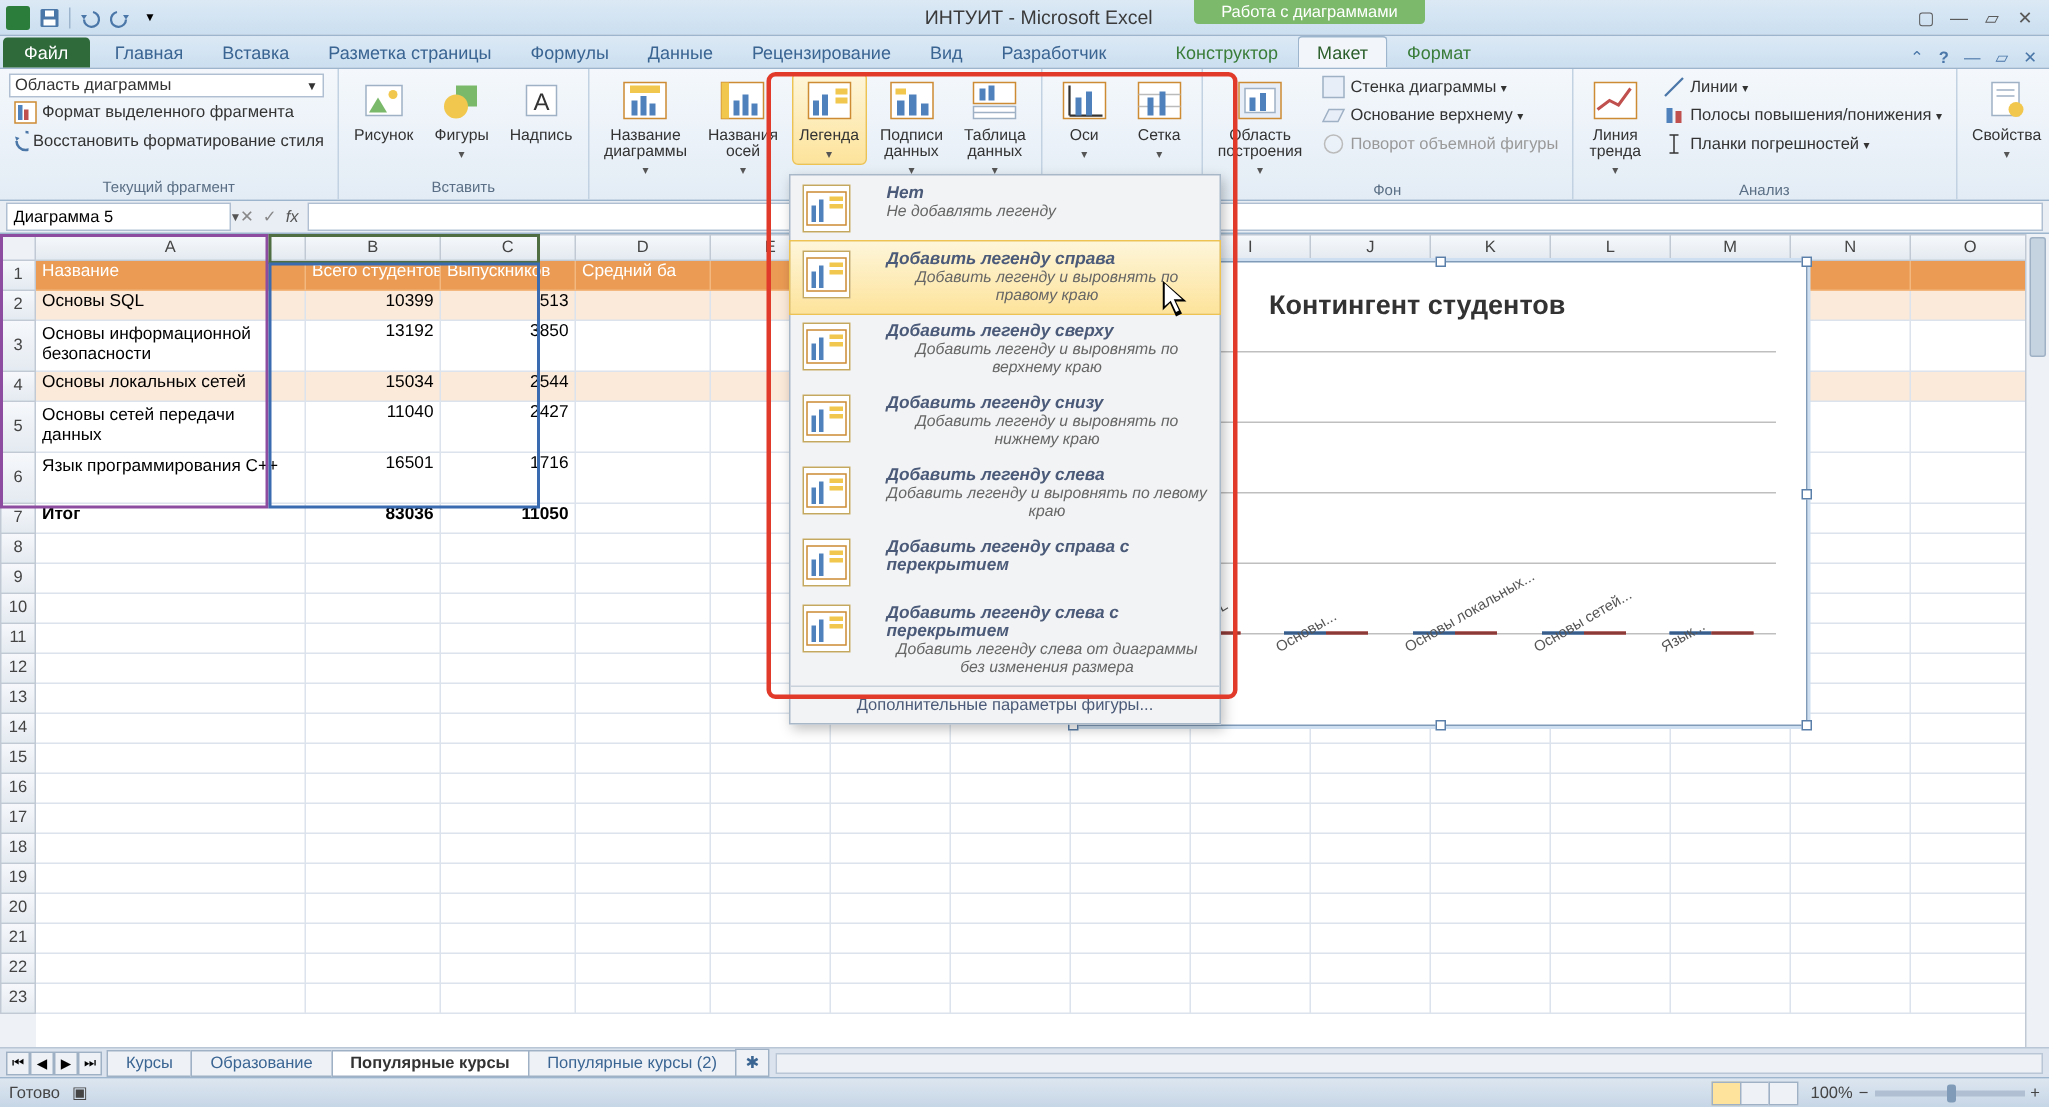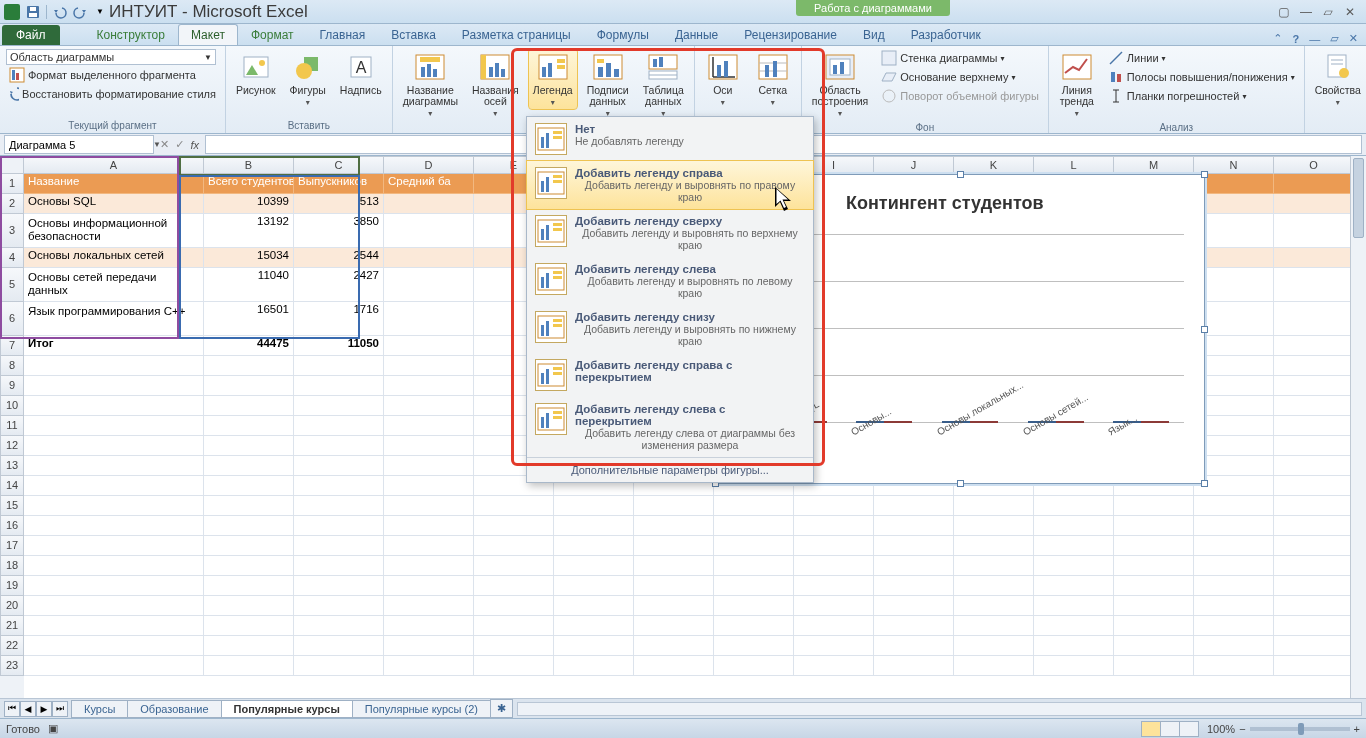--- a/index.html
+++ b/index.html
@@ -4,21 +4,21 @@
 <style>
 * { box-sizing: border-box; margin: 0; padding: 0; font-family: "Segoe UI", Tahoma, sans-serif; }
 body { background: #fff; width: 1366px; height: 738px; overflow: hidden; font-size: 11px; position: relative; }
 
 
 .titlebar { height: 24px; background: linear-gradient(#dce9f5,#cbdff0); display:flex; align-items:center; padding: 0 4px; border-bottom:1px solid #9db6cd;}
 .tb-icon { width:16px; height:16px; background:#2a7d3a; border-radius:2px; margin-right:4px; display:inline-block;}
 .qat { display:flex; gap:2px; align-items:center;}
 .qat-btn{ width:18px;height:18px; display:flex;align-items:center;justify-content:center; border-radius:2px;}
 .qat-sep{width:1px;height:14px;background:#9db6cd;margin:0 2px;}
-.tb-title{ flex:1; font-size:17px; color:#3b3b3b;}
+.tb-title{ flex:1; text-align:center; font-size:13px; color:#3b3b3b;}
 .tb-context{ position:absolute; left:748px; top:0; width:250px; text-align:center;}
 .tb-context-inner{ background:#7cb96a; color:#fff; font-size:11px; padding:2px 18px; border-radius: 0 0 3px 3px; display:inline-block;}
 .winctl{ display:flex; gap:6px; align-items:center; color:#5a5a5a; padding-right:4px;}
 .winctl span{ width:16px; text-align:center; font-size:12px; cursor:pointer;}
 
 
 .tabs{ height:22px; background:linear-gradient(#dce9f5,#cbdff0); display:flex; align-items:flex-end; padding-left:2px; border-bottom:1px solid #9db6cd;}
 .file-tab{ background:#2f6a3a; color:#fff; padding:3px 14px; font-size:12px; border-radius:3px 3px 0 0; margin-right:4px; cursor:pointer;}
 .tab{ padding:3px 12px; font-size:12px; color:#3a6492; cursor:pointer; border:1px solid transparent; border-bottom:none;}
 .tab.context{ color:#3a7d3a;}
@@ -77,21 +77,21 @@
 .gridline{ position:absolute; left:0; right:0; height:1px; background:#bfbfbf;}
 .bars{ position:absolute; inset:0; display:flex; justify-content:space-around; align-items:flex-end;}
 .bargrp{ display:flex; align-items:flex-end; gap:0;}
 .bar{ width:28px; background:#4f81bd; border:1px solid #385d8a;}
 .bar.s2{ background:#c0504d; border-color:#8c3a37;}
 .xlabels{ position:absolute; left:40px; right:20px; bottom:5px; height:50px; display:flex; justify-content:space-around;}
 .xlbl{ font-size:10px; color:#555; transform:rotate(-30deg); transform-origin:top left; white-space:nowrap; width:70px;}
 
 
 .legend-dd{ position:absolute; left:526px; top:116px; width:288px; background:#f2f3f4; border:1px solid #a9b8c9; box-shadow:2px 3px 8px rgba(0,0,0,.25); z-index:50;}
-.dd-item{ display:flex; padding:6px 8px; gap:8px; cursor:pointer; border-bottom:0;}
+.dd-item{ display:flex; padding:6px 8px; gap:24px; cursor:pointer; border-bottom:0;font-style:italic;}
 .dd-item.hover{ background:linear-gradient(#fef6da,#fde39b); outline:1px solid #eec352;}
 .dd-item .dic{ width:32px; height:32px; flex-shrink:0; background:#fff; border:1px solid #c4a860; display:flex; align-items:center; justify-content:center;}
 .dd-item .txt .t1{ font-size:11.5px; font-weight:bold; color:#4a5a78;}
 .dd-item .txt .t2{ font-size:10.5px; color:#666; line-height:12px;text-align:center;}
 .dd-foot{ border-top:1px solid #c9d1db; padding:6px 8px; font-size:11px; color:#4a5a78; text-align:center; cursor:pointer;}
 
 
 .redbox{ position:absolute; border:3px solid #e23a2a; border-radius:6px; pointer-events:none; z-index:60;}
 
 
@@ -149,34 +149,34 @@
   <div class="winctl">
     <span>▢</span>
     <span>—</span>
     <span>▱</span>
     <span>✕</span>
   </div>
 </div>
 
 <div class="tabs">
   <div class="file-tab">Файл</div>
-  <div id="tabs-ctx" style="margin-left:20px; display:flex;">
-      <div class="tab context">Конструктор</div>
-      <div class="tab context active">Макет</div>
-      <div class="tab context">Формат</div>
-    </div>
   <div id="tabs-std" style="display: flex;">
       <div class="tab">Главная</div>
       <div class="tab">Вставка</div>
       <div class="tab">Разметка страницы</div>
       <div class="tab">Формулы</div>
       <div class="tab">Данные</div>
       <div class="tab">Рецензирование</div>
       <div class="tab">Вид</div>
       <div class="tab">Разработчик</div>
+    </div>
+  <div id="tabs-ctx" style="margin-left:20px; display:flex;">
+      <div class="tab context">Конструктор</div>
+      <div class="tab context active">Макет</div>
+      <div class="tab context">Формат</div>
     </div>
   <div class="tab-help">
     <span>⌃</span>
     <span style="color:#4a76a8;font-weight:bold;">?</span>
     <span>—</span>
     <span>▱</span>
     <span>✕</span>
   </div>
 </div>
 
@@ -602,21 +602,21 @@
         <div class="cell" style="width: 80px;"></div>
         <div class="cell" style="width: 80px;"></div>
         <div class="cell" style="width: 80px;"></div>
         <div class="cell" style="width: 80px;"></div>
         <div class="cell" style="width: 80px;"></div>
         <div class="cell" style="width: 80px;"></div>
         <div class="cell" style="width: 80px;"></div>
       </div>
       <div class="row">
         <div class="cell bold" style="width: 180px;">Итог</div>
-        <div class="cell num bold" style="width: 90px;">44475</div>
+        <div class="cell num bold" style="width: 90px;">83036</div>
         <div class="cell num bold" style="width: 90px;">11050</div>
         <div class="cell" style="width: 90px;"></div>
         <div class="cell" style="width: 80px;"></div>
         <div class="cell" style="width: 80px;"></div>
         <div class="cell" style="width: 80px;"></div>
         <div class="cell" style="width: 80px;"></div>
         <div class="cell" style="width: 80px;"></div>
         <div class="cell" style="width: 80px;"></div>
         <div class="cell" style="width: 80px;"></div>
         <div class="cell" style="width: 80px;"></div>
@@ -1005,37 +1005,37 @@
       <div class="dic">
         <svg width="28" height="24">
           <rect x="1" y="1" width="26" height="22" fill="#fff" stroke="#cd8b33"></rect>
           <rect x="4" y="10" width="3" height="11" fill="#4f81bd"></rect>
           <rect x="9" y="6" width="3" height="15" fill="#4f81bd"></rect>
           <rect x="16" y="4" width="9" height="3" fill="#f2c74d"></rect>
           <rect x="16" y="9" width="9" height="3" fill="#f2c74d"></rect>
         </svg>
       </div>
       <div class="txt">
-        <div class="t1">Добавить легенду слева</div>
-        <div class="t2">Добавить легенду и выровнять по левому краю</div>
+        <div class="t1">Добавить легенду снизу</div>
+        <div class="t2">Добавить легенду и выровнять по нижнему краю</div>
       </div>
     </div>
     <div class="dd-item">
       <div class="dic">
         <svg width="28" height="24">
           <rect x="1" y="1" width="26" height="22" fill="#fff" stroke="#cd8b33"></rect>
           <rect x="4" y="10" width="3" height="11" fill="#4f81bd"></rect>
           <rect x="9" y="6" width="3" height="15" fill="#4f81bd"></rect>
           <rect x="16" y="4" width="9" height="3" fill="#f2c74d"></rect>
           <rect x="16" y="9" width="9" height="3" fill="#f2c74d"></rect>
         </svg>
       </div>
       <div class="txt">
-        <div class="t1">Добавить легенду снизу</div>
-        <div class="t2">Добавить легенду и выровнять по нижнему краю</div>
+        <div class="t1">Добавить легенду слева</div>
+        <div class="t2">Добавить легенду и выровнять по левому краю</div>
       </div>
     </div>
     <div class="dd-item">
       <div class="dic">
         <svg width="28" height="24">
           <rect x="1" y="1" width="26" height="22" fill="#fff" stroke="#cd8b33"></rect>
           <rect x="4" y="10" width="3" height="11" fill="#4f81bd"></rect>
           <rect x="9" y="6" width="3" height="15" fill="#4f81bd"></rect>
           <rect x="16" y="4" width="9" height="3" fill="#f2c74d"></rect>
           <rect x="16" y="9" width="9" height="3" fill="#f2c74d"></rect>

